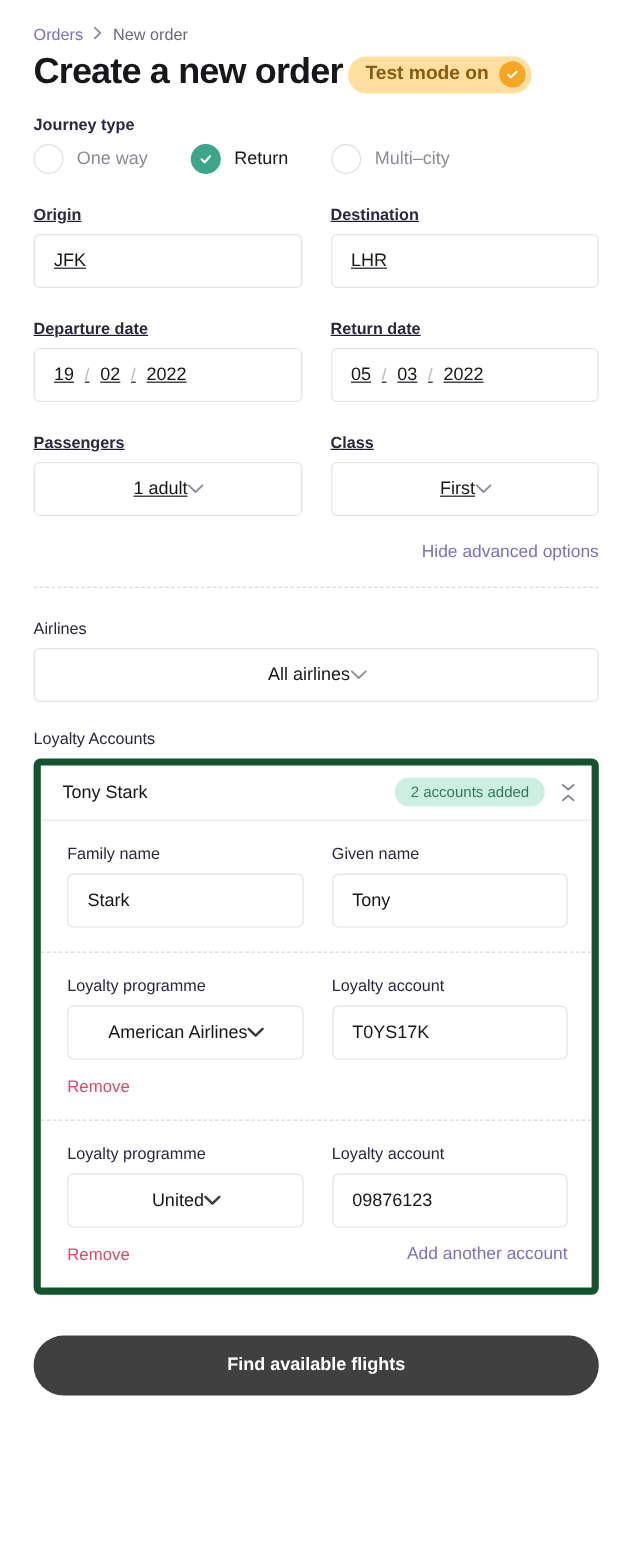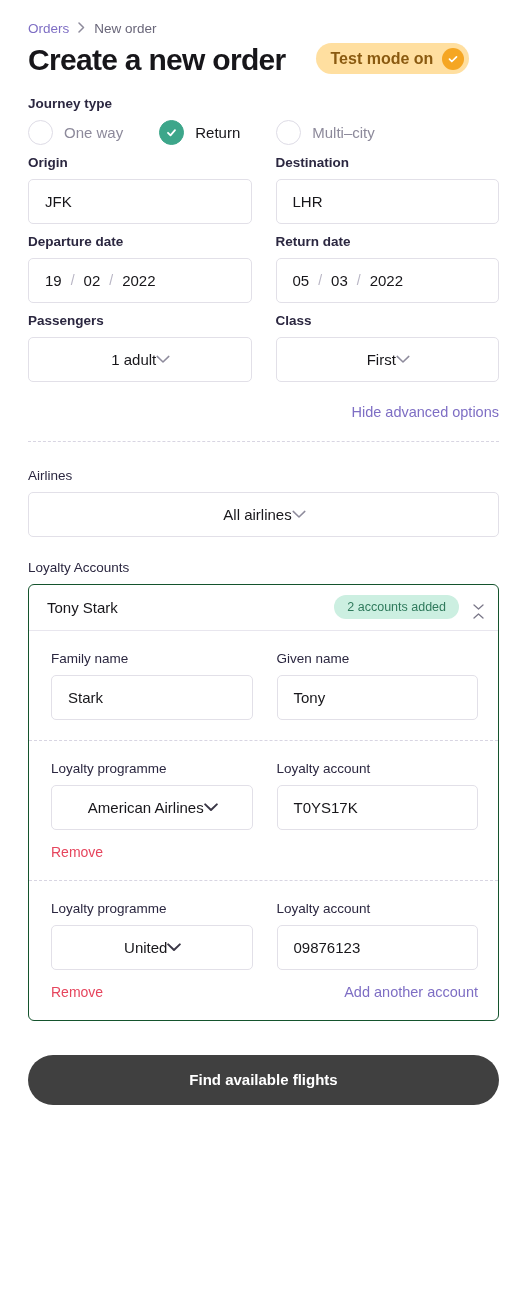--- a/index.html
+++ b/index.html
@@ -23,22 +23,22 @@
     font-size: 13.5px;
     padding-top: 21px;
   }
   .crumb-link { color: #7e6ec4; text-decoration: none; cursor: pointer; }
   .crumb-sep { color: #a9a6b6; font-size: 11px; line-height: 1; }
   .crumb-current { color: #696679; }
 
   
   .title-row {
     display: flex;
-    align-items: flex-start;
-    gap: 30px;
+    align-items: flex-end;
+    gap: 4px;
     margin-top: 7px;
   }
   .page-title {
     font-size: 30px;
     font-weight: bold;
     letter-spacing: -0.7px;
     color: #17161a;
     margin: 0;
     line-height: 1.15;
   }
@@ -109,21 +109,21 @@
   }
   .radio-label { font-size: 15px; color: #8d8a9b; white-space: nowrap; }
   .radio-label.active { color: #17161a; font-weight: normal; }
 
   
   .grid2 {
     display: grid;
     grid-template-columns: 1fr 1fr;
     column-gap: 24px;
   }
-  .row-gap { margin-top: 10px; }
+  .row-gap { margin-top: 26px; text-decoration: underline; }
 
   .input-box {
     height: 45px;
     border: 1px solid #e2e0e8;
     border-radius: 5px;
     background: #fff;
     display: flex;
     align-items: center;
     padding: 0 16px;
     font-size: 15px;
@@ -164,36 +164,36 @@
   .dashed-divider {
     border-top: 1px dashed #d8d5e2;
     margin-top: 21px;
   }
 
   
   .airlines-block { margin-top: 26px; }
   .loyalty-block { margin-top: 23px; }
 
   .loyalty-card {
-    border: 1px solid #14532d;
+    border: 6px solid #14532d;
     border-radius: 6px;
     background: #fff;
     overflow: hidden;
   }
   .loyalty-header {
     height: 46px;
     display: flex;
     align-items: center;
     justify-content: space-between;
     padding: 0 14px 0 18px;
     border-bottom: 1px solid #e8e6ee;
     cursor: pointer;
   }
   .loyalty-name { font-size: 15px; color: #17161a; }
-  .loyalty-right { display: flex; align-items: flex-end; gap: 14px; }
+  .loyalty-right { display: flex; align-items: center; gap: 14px; }
   .count-badge {
     background: #ccefe1;
     color: #2f7a5c;
     font-size: 12.5px;
     border-radius: 999px;
     padding: 5px 13px;
     white-space: nowrap;
   }
   .stack-chev {
     display: flex;

